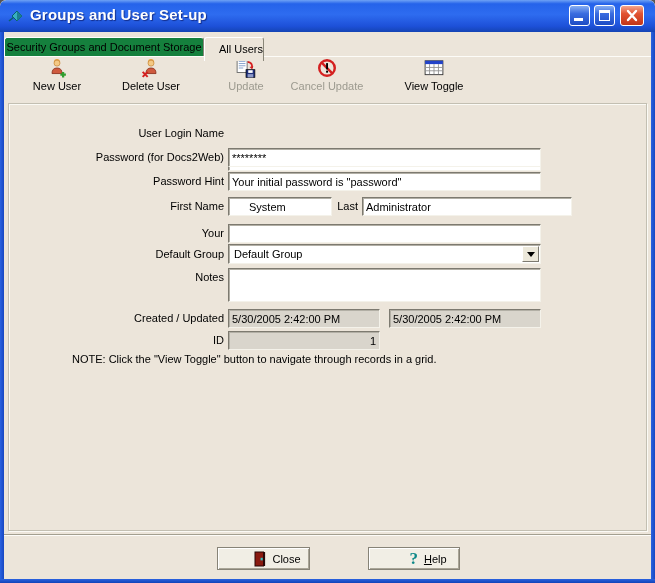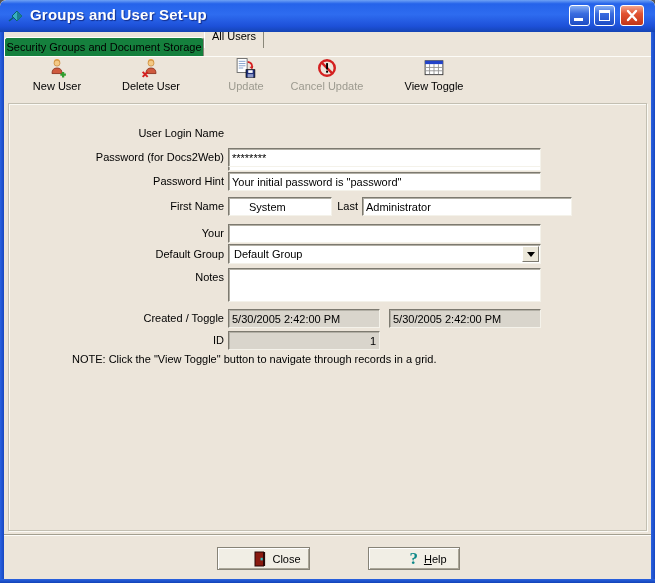--- a/index.html
+++ b/index.html
@@ -33,21 +33,21 @@
   .glyph-max{position:absolute;left:4px;top:4px;width:11px;height:11px;border:1px solid #fff;border-top-width:3px;}
   
   .tabstrip{position:absolute;left:0;top:32px;width:655px;height:24px;background:#ece5da;}
   .tabline{position:absolute;left:4px;right:4px;top:56px;height:1px;background:#fdfcf8;z-index:1;}
   .tab{
     position:absolute;background:#15803d;border:1px solid #fff;border-bottom:none;
     border-right-color:#8a8779;border-radius:3px 3px 0 0;text-align:center;
     white-space:nowrap;cursor:pointer;z-index:1;
   }
   .tab-inactive{left:4px;top:37px;height:19px;width:200px;line-height:18px;}
-  .tab-active{left:204px;top:24px;height:24px;width:60px;line-height:22px;z-index:2;background:#ece5da;}
+  .tab-active{left:204px;top:37px;height:24px;width:60px;line-height:22px;z-index:2;background:#ece5da;text-align:right;}
   
   .tool{position:absolute;top:58px;height:40px;text-align:center;cursor:pointer;}
   .tool .ticon{display:block;height:20px;margin-bottom:2px;}
   .tool-label{display:block;}
   .tool.disabled{color:#9c9a8f;cursor:default;}
   
   .panel{
     position:absolute;left:8px;top:103px;width:639px;height:428px;
     border:1px solid #c3bfb2;box-shadow:inset 1px 1px 0 #fbfaf5,1px 1px 0 #fbfaf5;
     background:#ece5da;z-index:0;
@@ -196,21 +196,21 @@
   <div class="panel"></div>
 
   <div class="flabel" style="top:127px;">User Login Name</div>
   <div class="flabel" style="top:151px;">Password (for Docs2Web)</div>
   <div class="flabel" style="top:200px;">First Name</div>
   <div class="flabel" style="top:175px;">Password Hint</div>
   <div class="flabel" style="left:330px;width:28px;top:200px;">Last</div>
   <div class="flabel" style="top:227px;">Your</div>
   <div class="flabel" style="top:248px;">Default Group</div>
   <div class="flabel" style="top:271px;">Notes</div>
-  <div class="flabel" style="top:312px;">Created / Toggle</div>
+  <div class="flabel" style="top:312px;">Created / Updated</div>
   <div class="flabel" style="top:334px;">ID</div>
 
   <input class="tb" style="left: 228px; top: 124px; width: 313px; margin-top: 28px;" value="Admin">
   <input class="tb" style="left: 228px; top: 148px; width: 313px;" value="********">
   <input class="tb" style="left: 228px; top: 172px; width: 313px;" value="Your initial password is &quot;password&quot;">
   <input class="tb" style="left: 228px; top: 197px; width: 104px; padding-left: 20px;" value="System">
   <input class="tb" style="left: 362px; top: 197px; width: 210px;" value="Administrator">
   <input class="tb" style="left: 228px; top: 224px; width: 313px;" value="">
 
   <div class="combo">

